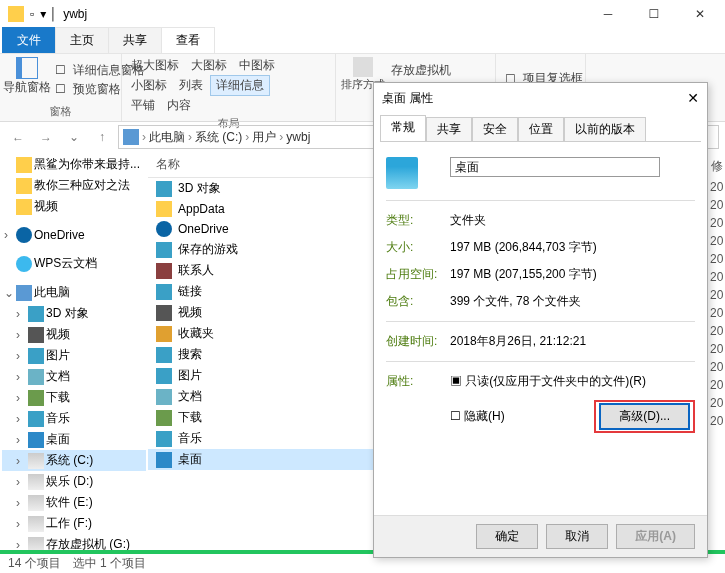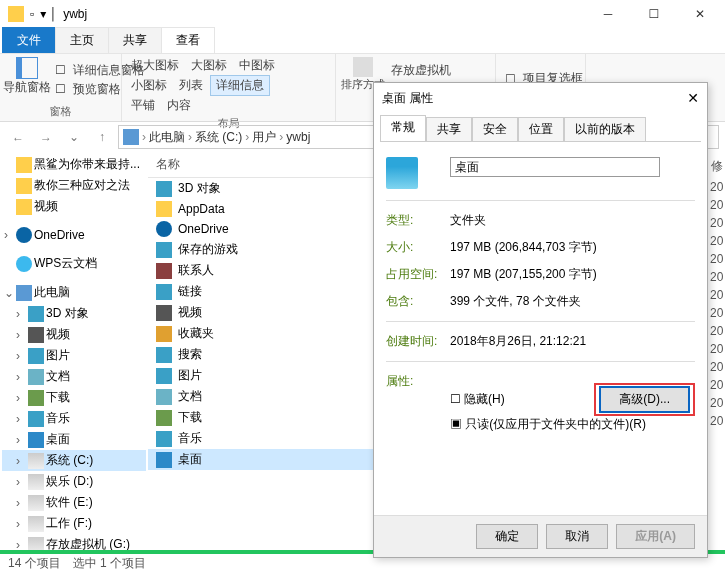--- a/index.html
+++ b/index.html
@@ -372,25 +372,25 @@
       </div>
     <div class="sep"></div>
     <div class="drow">
         <div class="lab">创建时间:</div>
         <div class="val">2018年8月26日, 21:12:21</div>
       </div>
     <div class="sep"></div>
     <div class="drow">
       <div class="lab">属性:</div>
       <div class="val">
+        <div>▣ <span>只读(仅应用于文件夹中的文件)(R)</span></div>
         <div style="margin-top:10px;display:flex;align-items:center;justify-content:space-between">
           <div>☐ <span>隐藏(H)</span></div>
           <span class="redbox"><button class="dbtn hl">高级(D)...</button></span>
         </div>
-        <div>▣ <span>只读(仅应用于文件夹中的文件)(R)</span></div>
       </div>
     </div>
   </div>
   <div class="dbtns">
     <button class="dbtn">确定</button>
     <button class="dbtn">取消</button>
     <button class="dbtn disabled">应用(A)</button>
   </div>
 </div>
 

